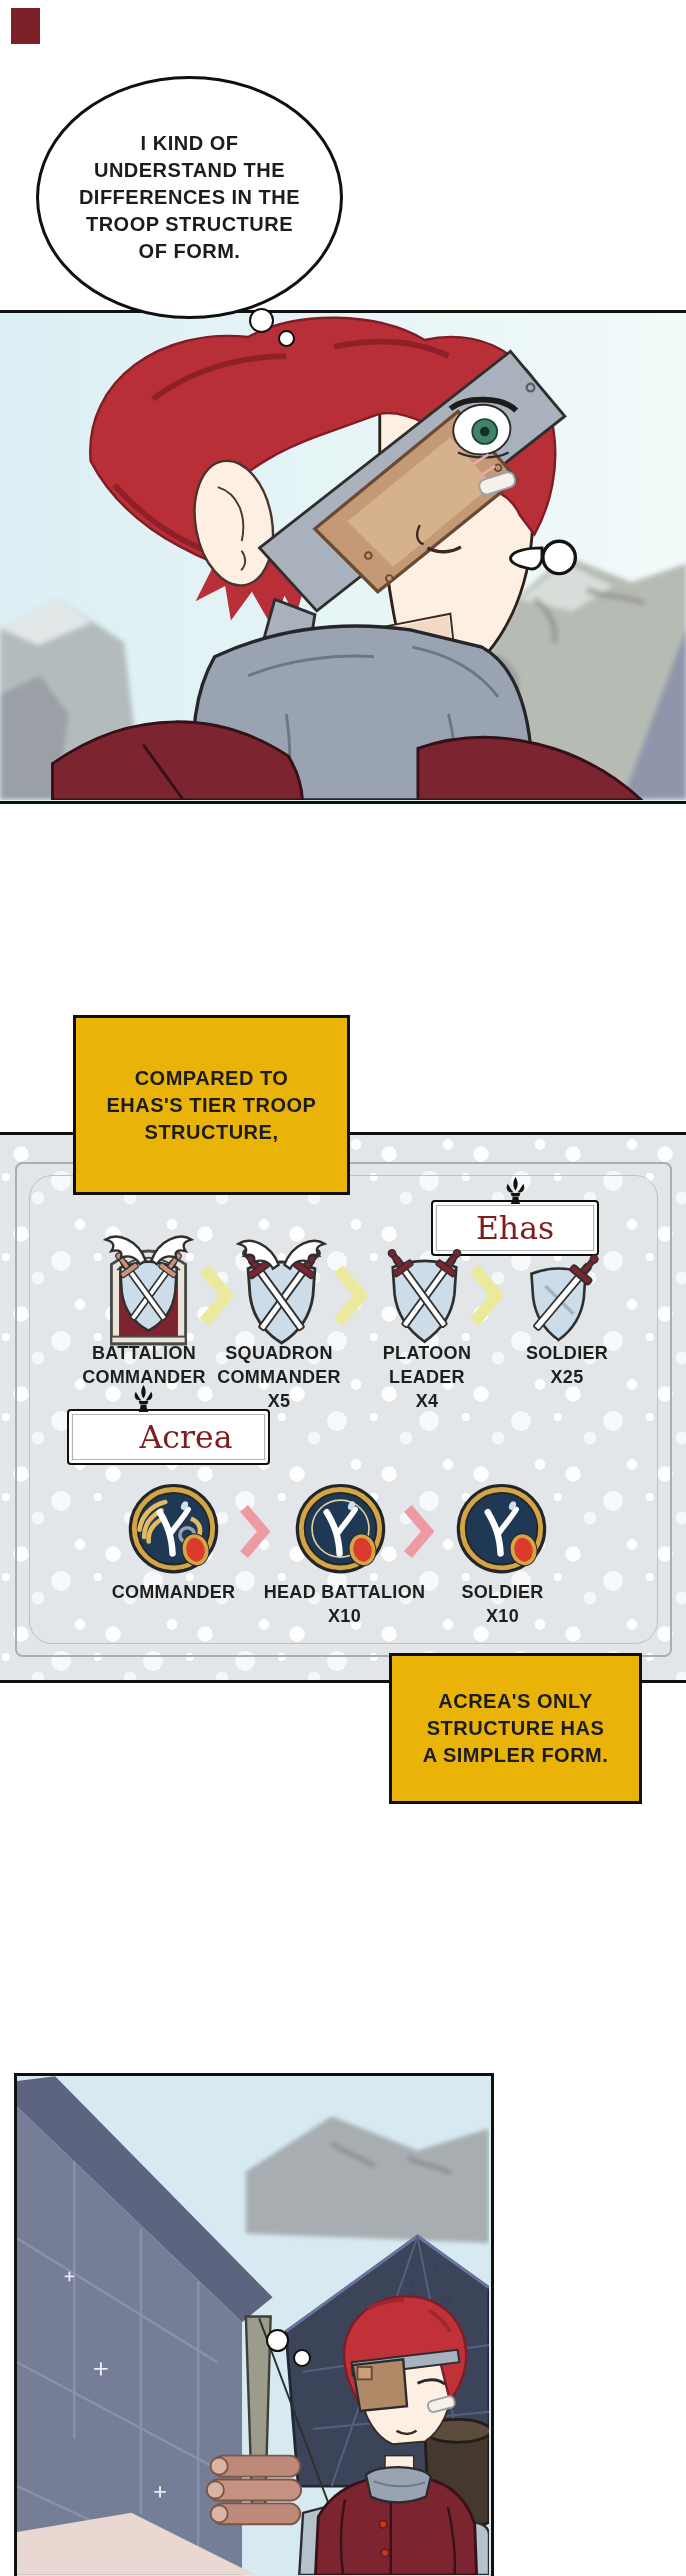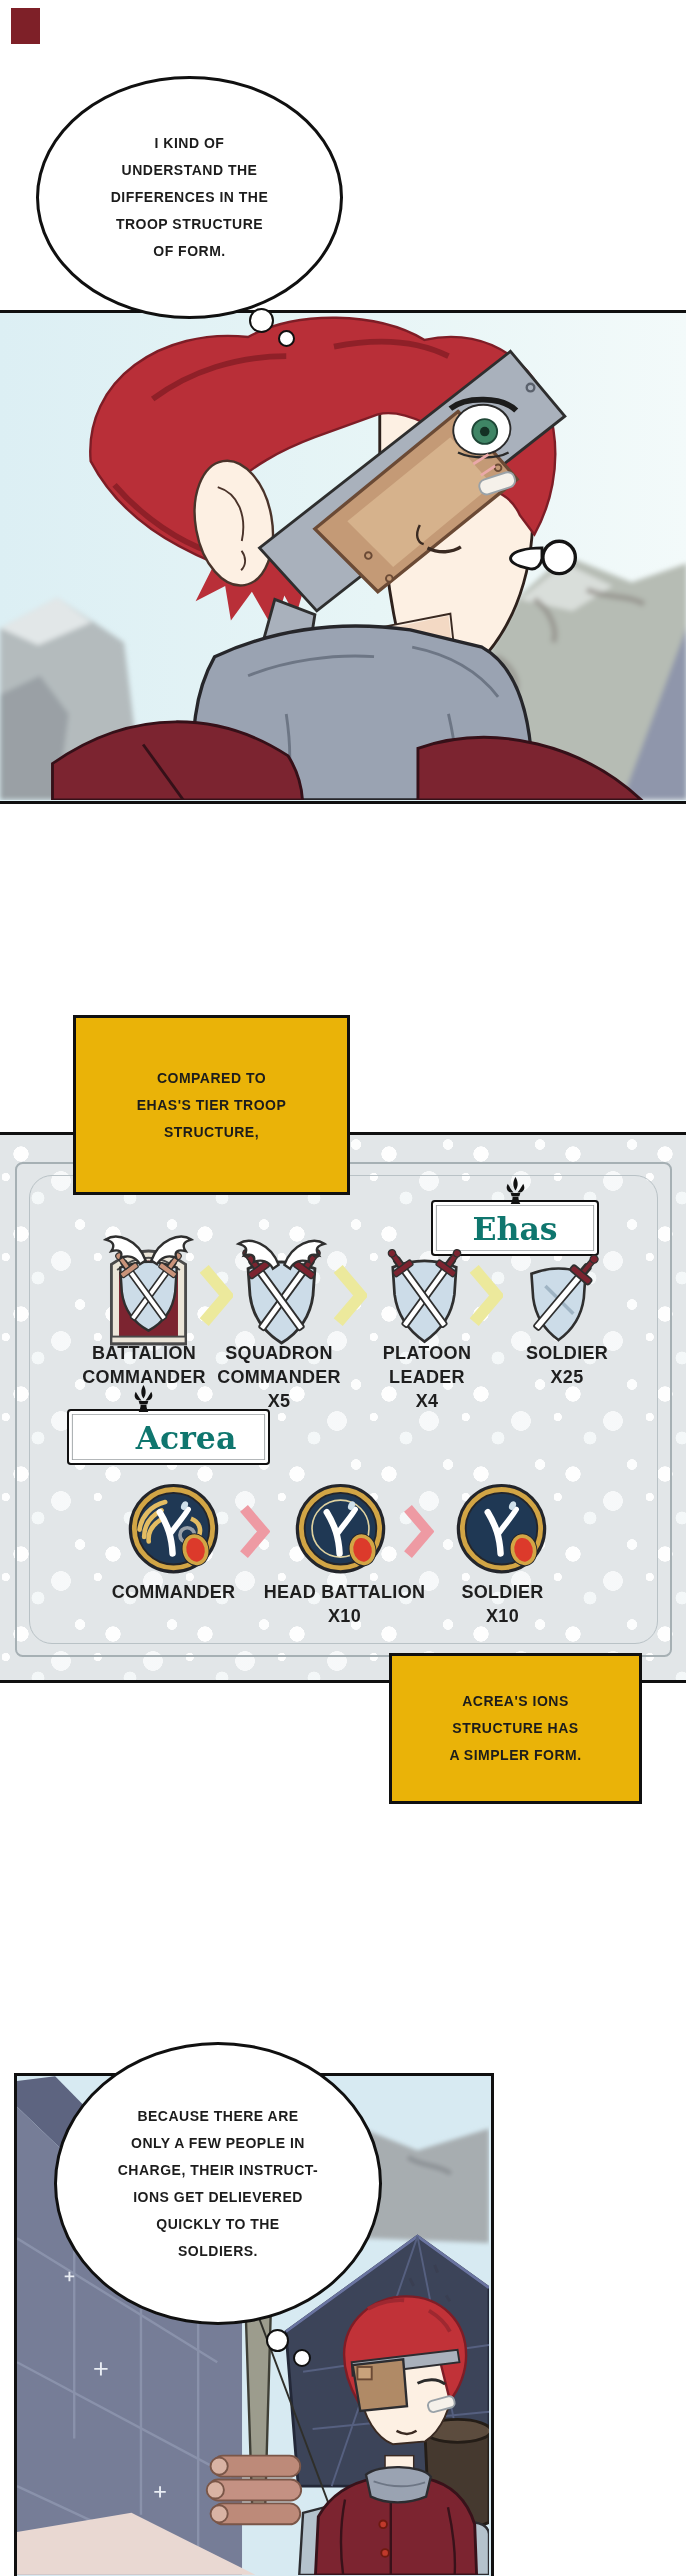--- a/index.html
+++ b/index.html
@@ -3,21 +3,21 @@
 <meta charset="utf-8">
 <style>
   html,body{margin:0;padding:0;background:#ffffff;}
   #page{position:relative;width:687px;height:2576px;background:#ffffff;overflow:hidden;
         font-family:"Liberation Sans", sans-serif;}
 
   
   .balloon-text{position:absolute;inset:0;display:flex;flex-direction:column;
     justify-content:center;align-items:center;text-align:center;
     font-weight:bold;color:#1c1c1c;letter-spacing:0.5px;}
-  .balloon-text div{line-height:27px;font-size:14px;white-space:nowrap;}
+  .balloon-text div{line-height:27px;font-size:20px;white-space:nowrap;}
 
   
   .thought{position:absolute;background:#fff;border:3.8px solid #101010;border-radius:50%;z-index:6;}
   .tail-dot{position:absolute;background:#fff;border:2.9px solid #101010;border-radius:50%;z-index:7;}
 
   
   .caption{position:absolute;background:#eab308;border:3.8px solid #101010;z-index:6;}
 
   
   .panel{position:absolute;box-sizing:border-box;}
@@ -40,21 +40,21 @@
   
   .frame-outer{position:absolute;left:15.3px;right:15.3px;top:27px;bottom:23px;
     border:2.9px solid #a6b0b4;border-radius:7.6px;}
   .frame-inner{position:absolute;left:29px;right:29px;top:40px;bottom:36px;
     border:1.9px solid #b9c2c6;border-radius:23px;}
 
   
   .banner{position:absolute;background:#fff;border:2.9px solid #101010;border-radius:3.8px;
     box-shadow:inset 0 0 0 2.9px #fff, inset 0 0 0 3.8px #9aa0a2;
     display:flex;align-items:center;justify-content:center;
-    font-family:"DejaVu Serif", serif;font-weight:bold;color:#0f766e;}
+    font-family:"DejaVu Serif", serif;font-weight:normal;color:#7f1d1d;}
   .fleur{position:absolute;z-index:3;}
 
   
   .rank-icon{position:absolute;}
   .rank-label{position:absolute;display:flex;flex-direction:column;align-items:center;
     font-weight:bold;color:#1e1e1e;letter-spacing:0.3px;}
   .rank-label div{font-size:18px;line-height:24px;white-space:nowrap;}
   .chev{position:absolute;}
 
   .corner-mark{position:absolute;left:11.4px;top:7.6px;width:29px;height:36px;
@@ -370,21 +370,21 @@
       <div>X10</div>
     </div>
     <div class="rank-label" style="left:412px;top:445px;width:181px;">
       <div>SOLDIER</div>
       <div>X10</div>
     </div>
   </div>
 
   <div class="caption" style="left:389px;top:1653px;width:247px;height:145px;">
     <div class="balloon-text">
-      <div>ACREA'S IONS</div>
+      <div>ACREA'S ONLY</div>
       <div>STRUCTURE HAS</div>
       <div>A SIMPLER FORM.</div>
     </div>
   </div>
 
   <div class="panel" id="panel3">
     <svg width="472" height="499" viewBox="0 0 495 523">
       <defs>
           <filter id="blur2">
             <feGaussianBlur stdDeviation="2.5"></feGaussianBlur>
@@ -456,27 +456,17 @@
         <rect x="357" y="305" width="15" height="13" fill="#c9a27b" stroke="#6b4a35" stroke-width="2"></rect>
         <path d="M420 322 C430 317 441 317 449 323" stroke="#2a2a2a" stroke-width="3" fill="none"></path>
         <g transform="rotate(-15 445 344)">
           <rect x="431" y="338" width="28" height="12" rx="5" fill="#f5f1ea" stroke="#9aa2a8" stroke-width="2"></rect>
         </g>
         <path d="M398 372 C405 376 413 376 419 372" stroke="#3a2a22" stroke-width="2.5" fill="none"></path>
       </g>
     </svg>
   </div>
 
-  <div class="thought" style="left:54px;top:2042px;width:322px;height:277px;">
-    <div class="balloon-text">
-      <div>BECAUSE THERE ARE</div>
-      <div>ONLY A FEW PEOPLE IN</div>
-      <div>CHARGE, THEIR INSTRUCT-</div>
-      <div>IONS GET DELIEVERED</div>
-      <div>QUICKLY TO THE</div>
-      <div>SOLDIERS.</div>
-    </div>
-  </div>
   <div class="tail-dot" style="left:266px;top:2329px;width:19px;height:19px;"></div>
   <div class="tail-dot" style="left:293px;top:2349px;width:14.3px;height:14.3px;"></div>
 
 </div>
 
 
 </body></html>

